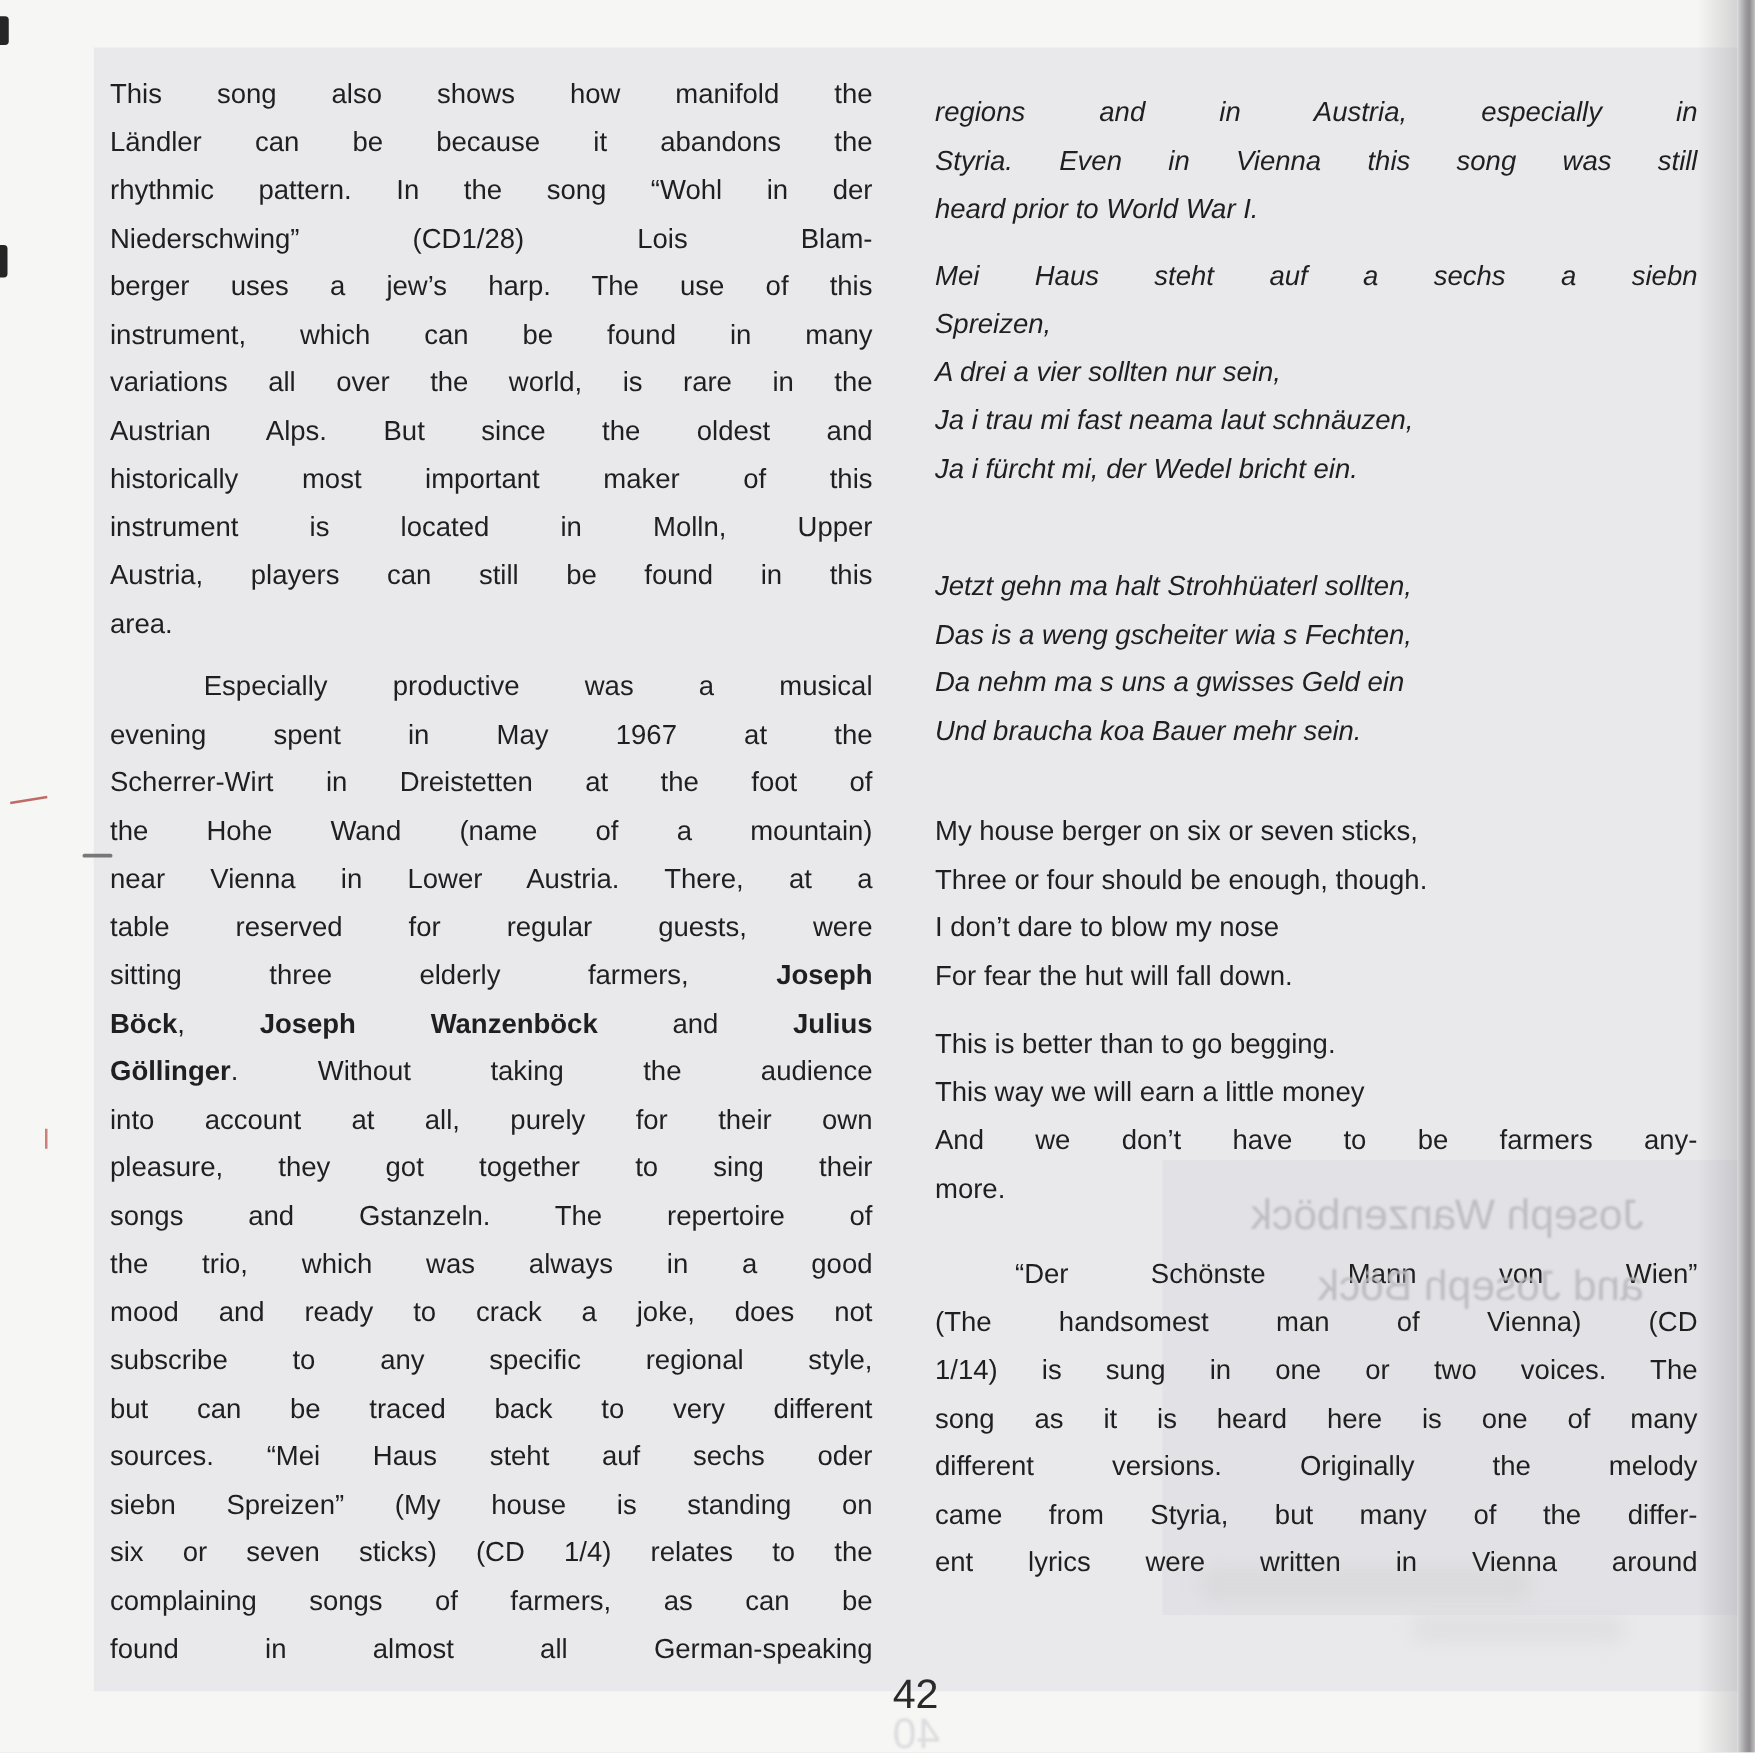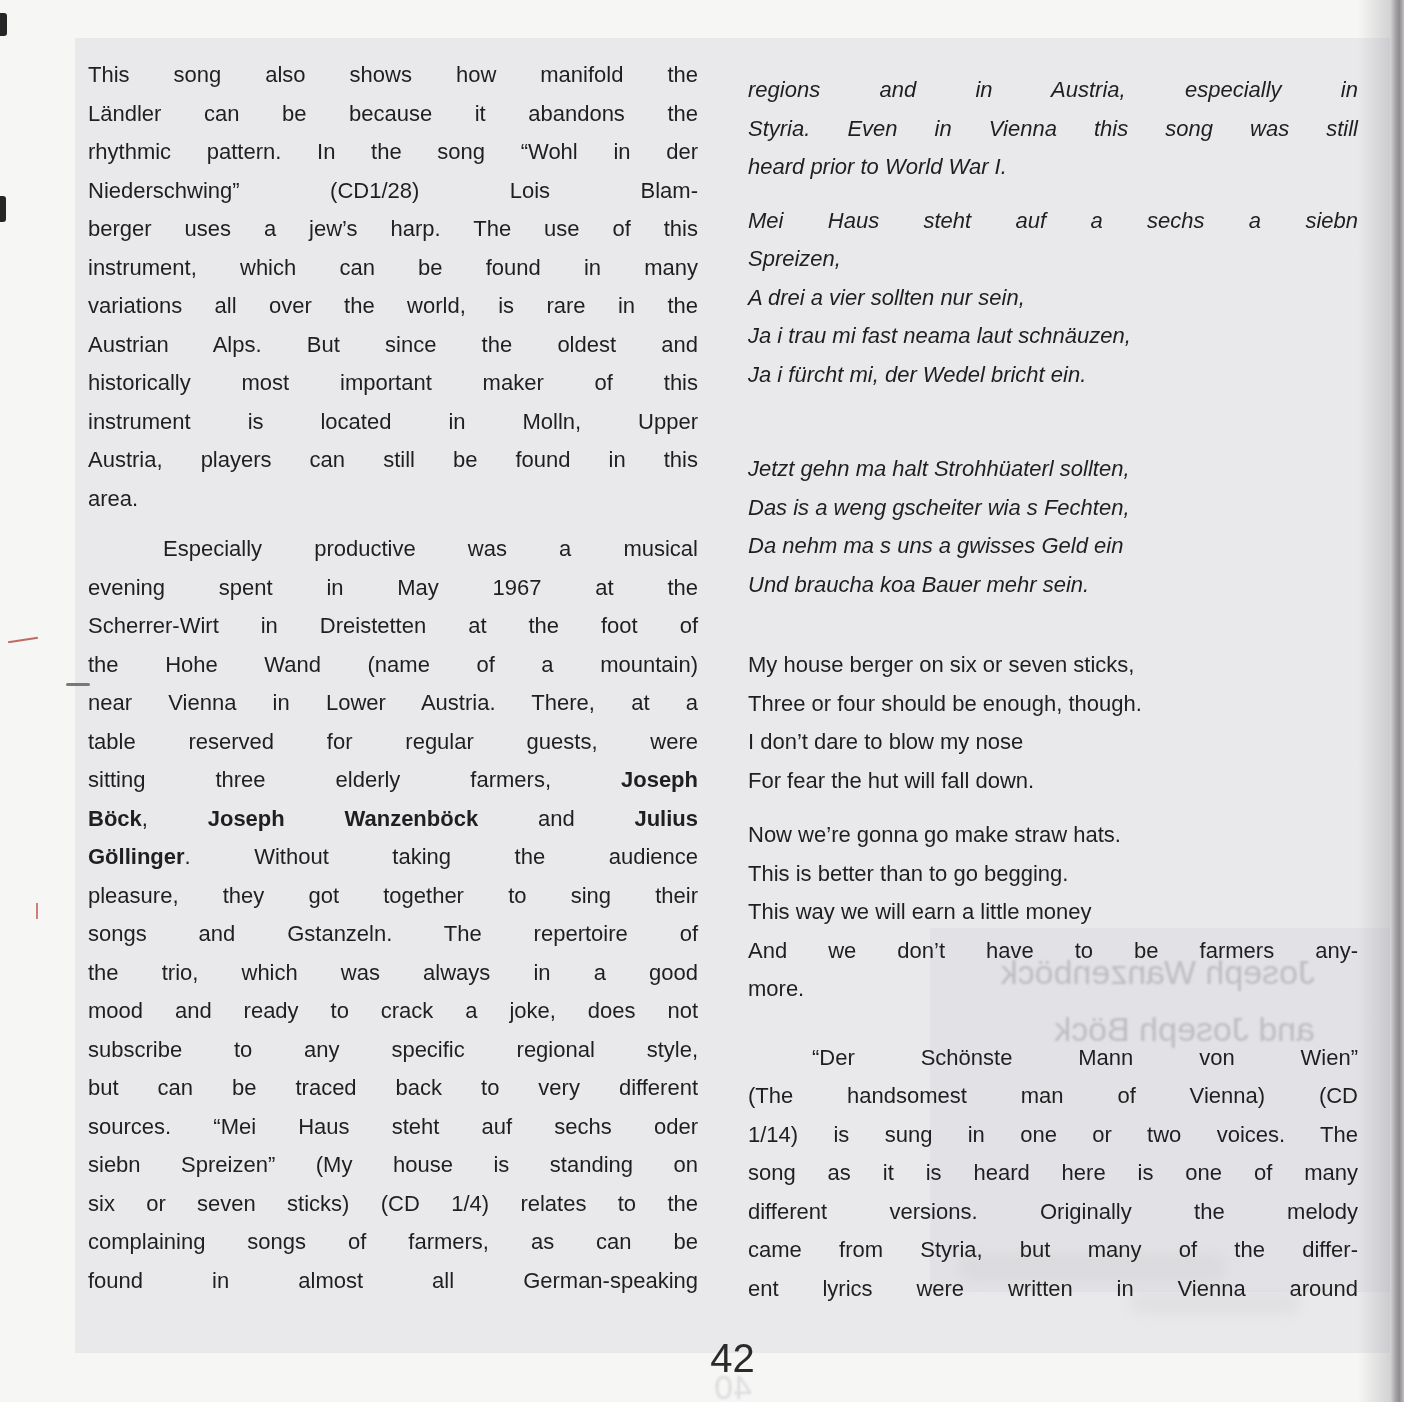--- a/index.html
+++ b/index.html
@@ -41,21 +41,21 @@
 
   
   .bleed-caption{
     position:absolute;left:980px;top:944px;width:335px;
     font-size:34px;line-height:57px;color:#bebdc2;
     transform:scaleX(-1);filter:blur(1px);
     text-align:left;
   }
   .pagenum{
     position:absolute;left:75px;top:1336px;width:1315px;
-    text-align:center;font-size:40px;color:#2a2a2a;
+    text-align:center;font-size:33px;color:#2a2a2a;
   }
   .bleed-pagenum{
     position:absolute;left:703px;top:1368px;width:60px;
     font-size:34px;color:#dcdcdf;transform:scaleX(-1);
     filter:blur(1px);text-align:center;
   }
 
   
   .mark{position:absolute;left:0;background:#262626;}
   .mark-top{top:13px;width:7px;height:23px;border-radius:0 3px 3px 0;}
@@ -109,20 +109,21 @@
       <div class="blk" style="margin-top: 12px;">
         <div class="ln jst ind">Especially productive was a musical</div>
         <div class="ln jst">evening spent in May 1967 at the</div>
         <div class="ln jst">Scherrer-Wirt in Dreistetten at the foot of</div>
         <div class="ln jst">the Hohe Wand (name of a mountain)</div>
         <div class="ln jst">near Vienna in Lower Austria. There, at a</div>
         <div class="ln jst">table reserved for regular guests, were</div>
         <div class="ln jst"><span>sitting three elderly farmers, </span><span class="b">Joseph</span></div>
         <div class="ln jst"><span class="b">Böck</span><span>, </span><span class="b">Joseph Wanzenböck</span><span> and </span><span class="b">Julius</span></div>
         <div class="ln jst"><span class="b">Göllinger</span><span>. Without taking the audience</span></div>
+        <div class="ln jst">into account at all, purely for their own</div>
         <div class="ln jst">pleasure, they got together to sing their</div>
         <div class="ln jst">songs and Gstanzeln. The repertoire of</div>
         <div class="ln jst">the trio, which was always in a good</div>
         <div class="ln jst">mood and ready to crack a joke, does not</div>
         <div class="ln jst">subscribe to any specific regional style,</div>
         <div class="ln jst">but can be traced back to very different</div>
         <div class="ln jst">sources. “Mei Haus steht auf sechs oder</div>
         <div class="ln jst">siebn Spreizen” (My house is standing on</div>
         <div class="ln jst">six or seven sticks) (CD 1/4) relates to the</div>
         <div class="ln jst">complaining songs of farmers, as can be</div>
@@ -148,21 +149,20 @@
         <div class="ln">Da nehm ma s uns a gwisses Geld ein</div>
         <div class="ln">Und braucha koa Bauer mehr sein.</div>
       </div>
       <div class="blk" style="margin-top: 42px;">
         <div class="ln">My house berger on six or seven sticks,</div>
         <div class="ln">Three or four should be enough, though.</div>
         <div class="ln">I don’t dare to blow my nose</div>
         <div class="ln">For fear the hut will fall down.</div>
       </div>
       <div class="blk" style="margin-top: 16px;">
-        <div class="ln">Now we’re gonna go make straw hats.</div>
         <div class="ln">This is better than to go begging.</div>
         <div class="ln">This way we will earn a little money</div>
         <div class="ln jst">And we don’t have to be farmers any-</div>
         <div class="ln">more.</div>
       </div>
       <div class="blk" style="margin-top: 30px;">
         <div class="ln jst ind">“Der Schönste Mann von Wien”</div>
         <div class="ln jst">(The handsomest man of Vienna) (CD</div>
         <div class="ln jst">1/14) is sung in one or two voices. The</div>
         <div class="ln jst">song as it is heard here is one of many</div>

